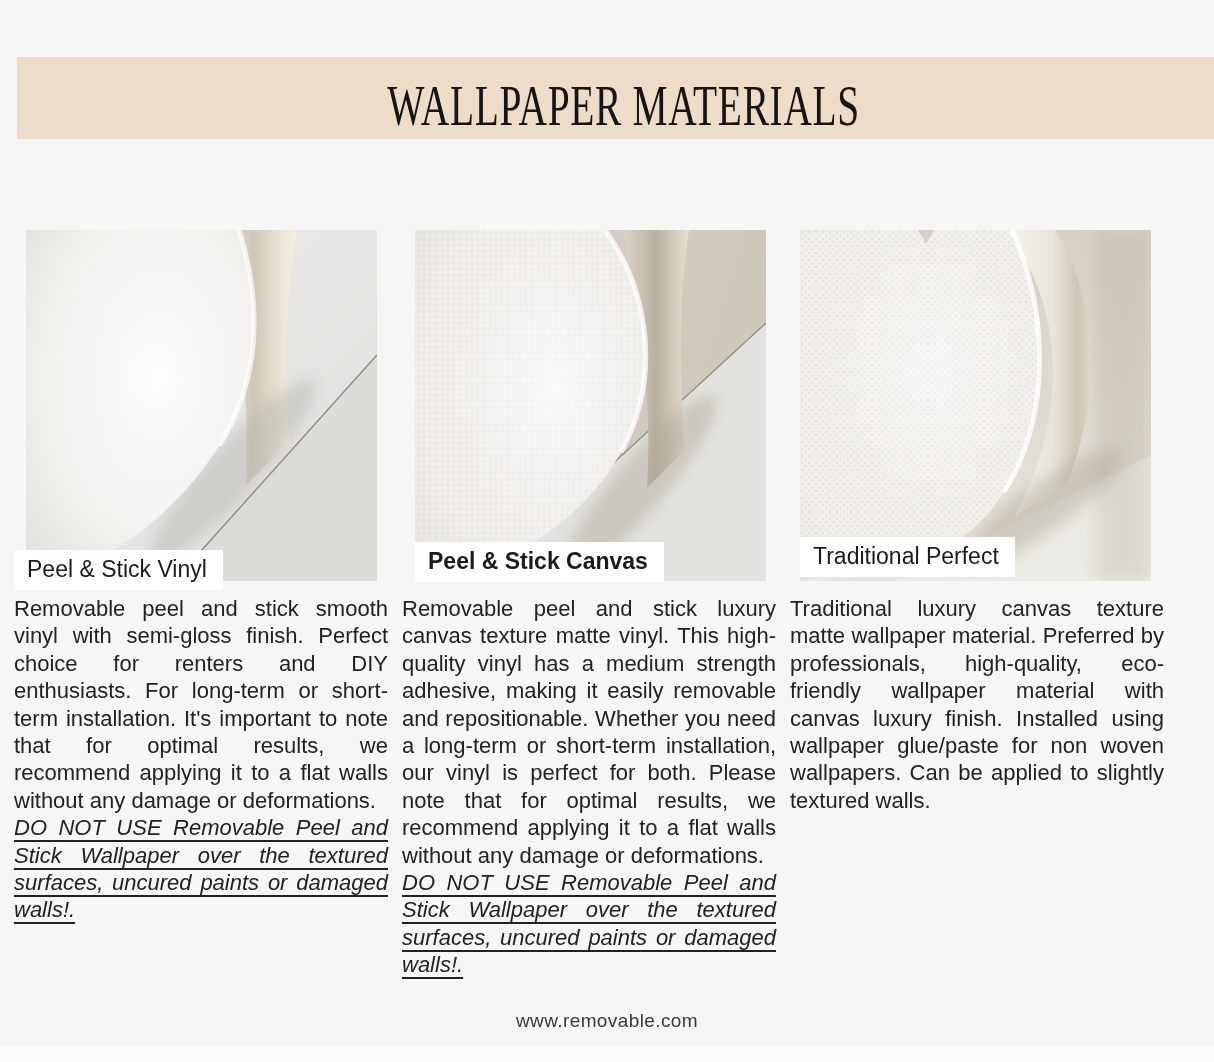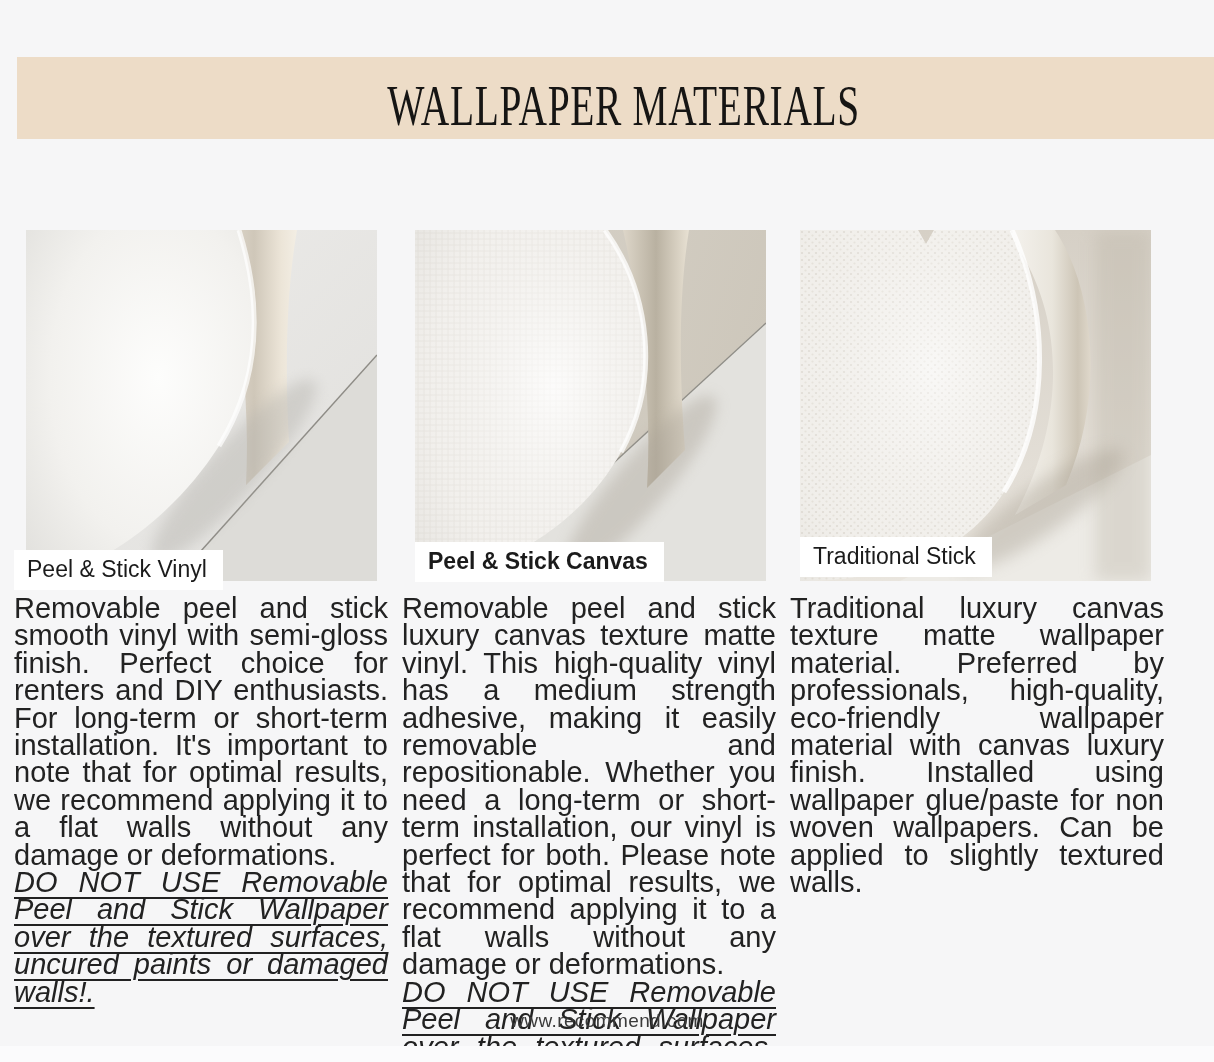--- a/index.html
+++ b/index.html
@@ -53,21 +53,21 @@
     font-size:23px;
     line-height:28px;
     padding:5px 16px 7px 13px;
     white-space:nowrap;
   }
   .card:nth-child(1) .label { left:-12px; bottom:-9px; }
   .card:nth-child(2) .label { left:0;     bottom:-1px; }
   .card:nth-child(3) .label { left:0;     bottom:4px;  }
 
   .desc, .warning {
-    font-size:29px;
+    font-size:22px;
     line-height:27.4px;
     text-align:justify;
     color:#222222;
   }
   .desc { margin-top:14px; }
   .warning {
     text-decoration:underline;
     text-decoration-thickness:1.5px;
     text-underline-offset:5px;
     font-style:italic;
@@ -207,23 +207,23 @@
           </defs>
           <rect width="351" height="351" fill="url(#g3wall)"></rect>
           <polygon points="100,351 351,225 351,351" fill="#edebe6"></polygon>
           <rect x="295" y="0" width="56" height="351" fill="#b9b2a4" opacity="0.35" filter="url(#soft3)"></rect>
           <path d="M205,0 C262,70 272,180 215,285 L266,255 C305,165 295,60 255,0 Z" fill="url(#g3roll)"></path>
           <ellipse cx="240" cy="280" rx="100" ry="24" transform="rotate(-35 240 280)" fill="#a59d8f" opacity="0.4" filter="url(#soft3)"></ellipse>
           <path d="M0,0 H118 L126,14 L134,0 H212 C248,80 252,185 204,262 C158,335 70,351 0,351 Z" fill="url(#tex3)"></path>
           <path d="M0,0 H118 L126,14 L134,0 H212 C248,80 252,185 204,262 C158,335 70,351 0,351 Z" fill="url(#g3shade)"></path>
           <path d="M212,0 C248,80 252,185 204,262" fill="none" stroke="#ffffff" stroke-width="5" opacity="0.8"></path>
         </svg>
-        <div class="label">Traditional Stick</div>
+        <div class="label">Traditional Perfect</div>
       </div>
       <p class="desc">Traditional luxury canvas texture matte wallpaper material. Preferred by professionals, high-quality, eco-friendly wallpaper material with canvas luxury finish. Installed using wallpaper glue/paste for non woven wallpapers. Can be applied to slightly textured walls.</p>
       <p class="warning"></p>
     </section>
 
   </main>
 
-  <div class="footer">www.recommend.com</div>
+  <div class="footer">www.removable.com</div>
   <div class="bottom-strip"></div>
 </div>
 
 </body></html>

